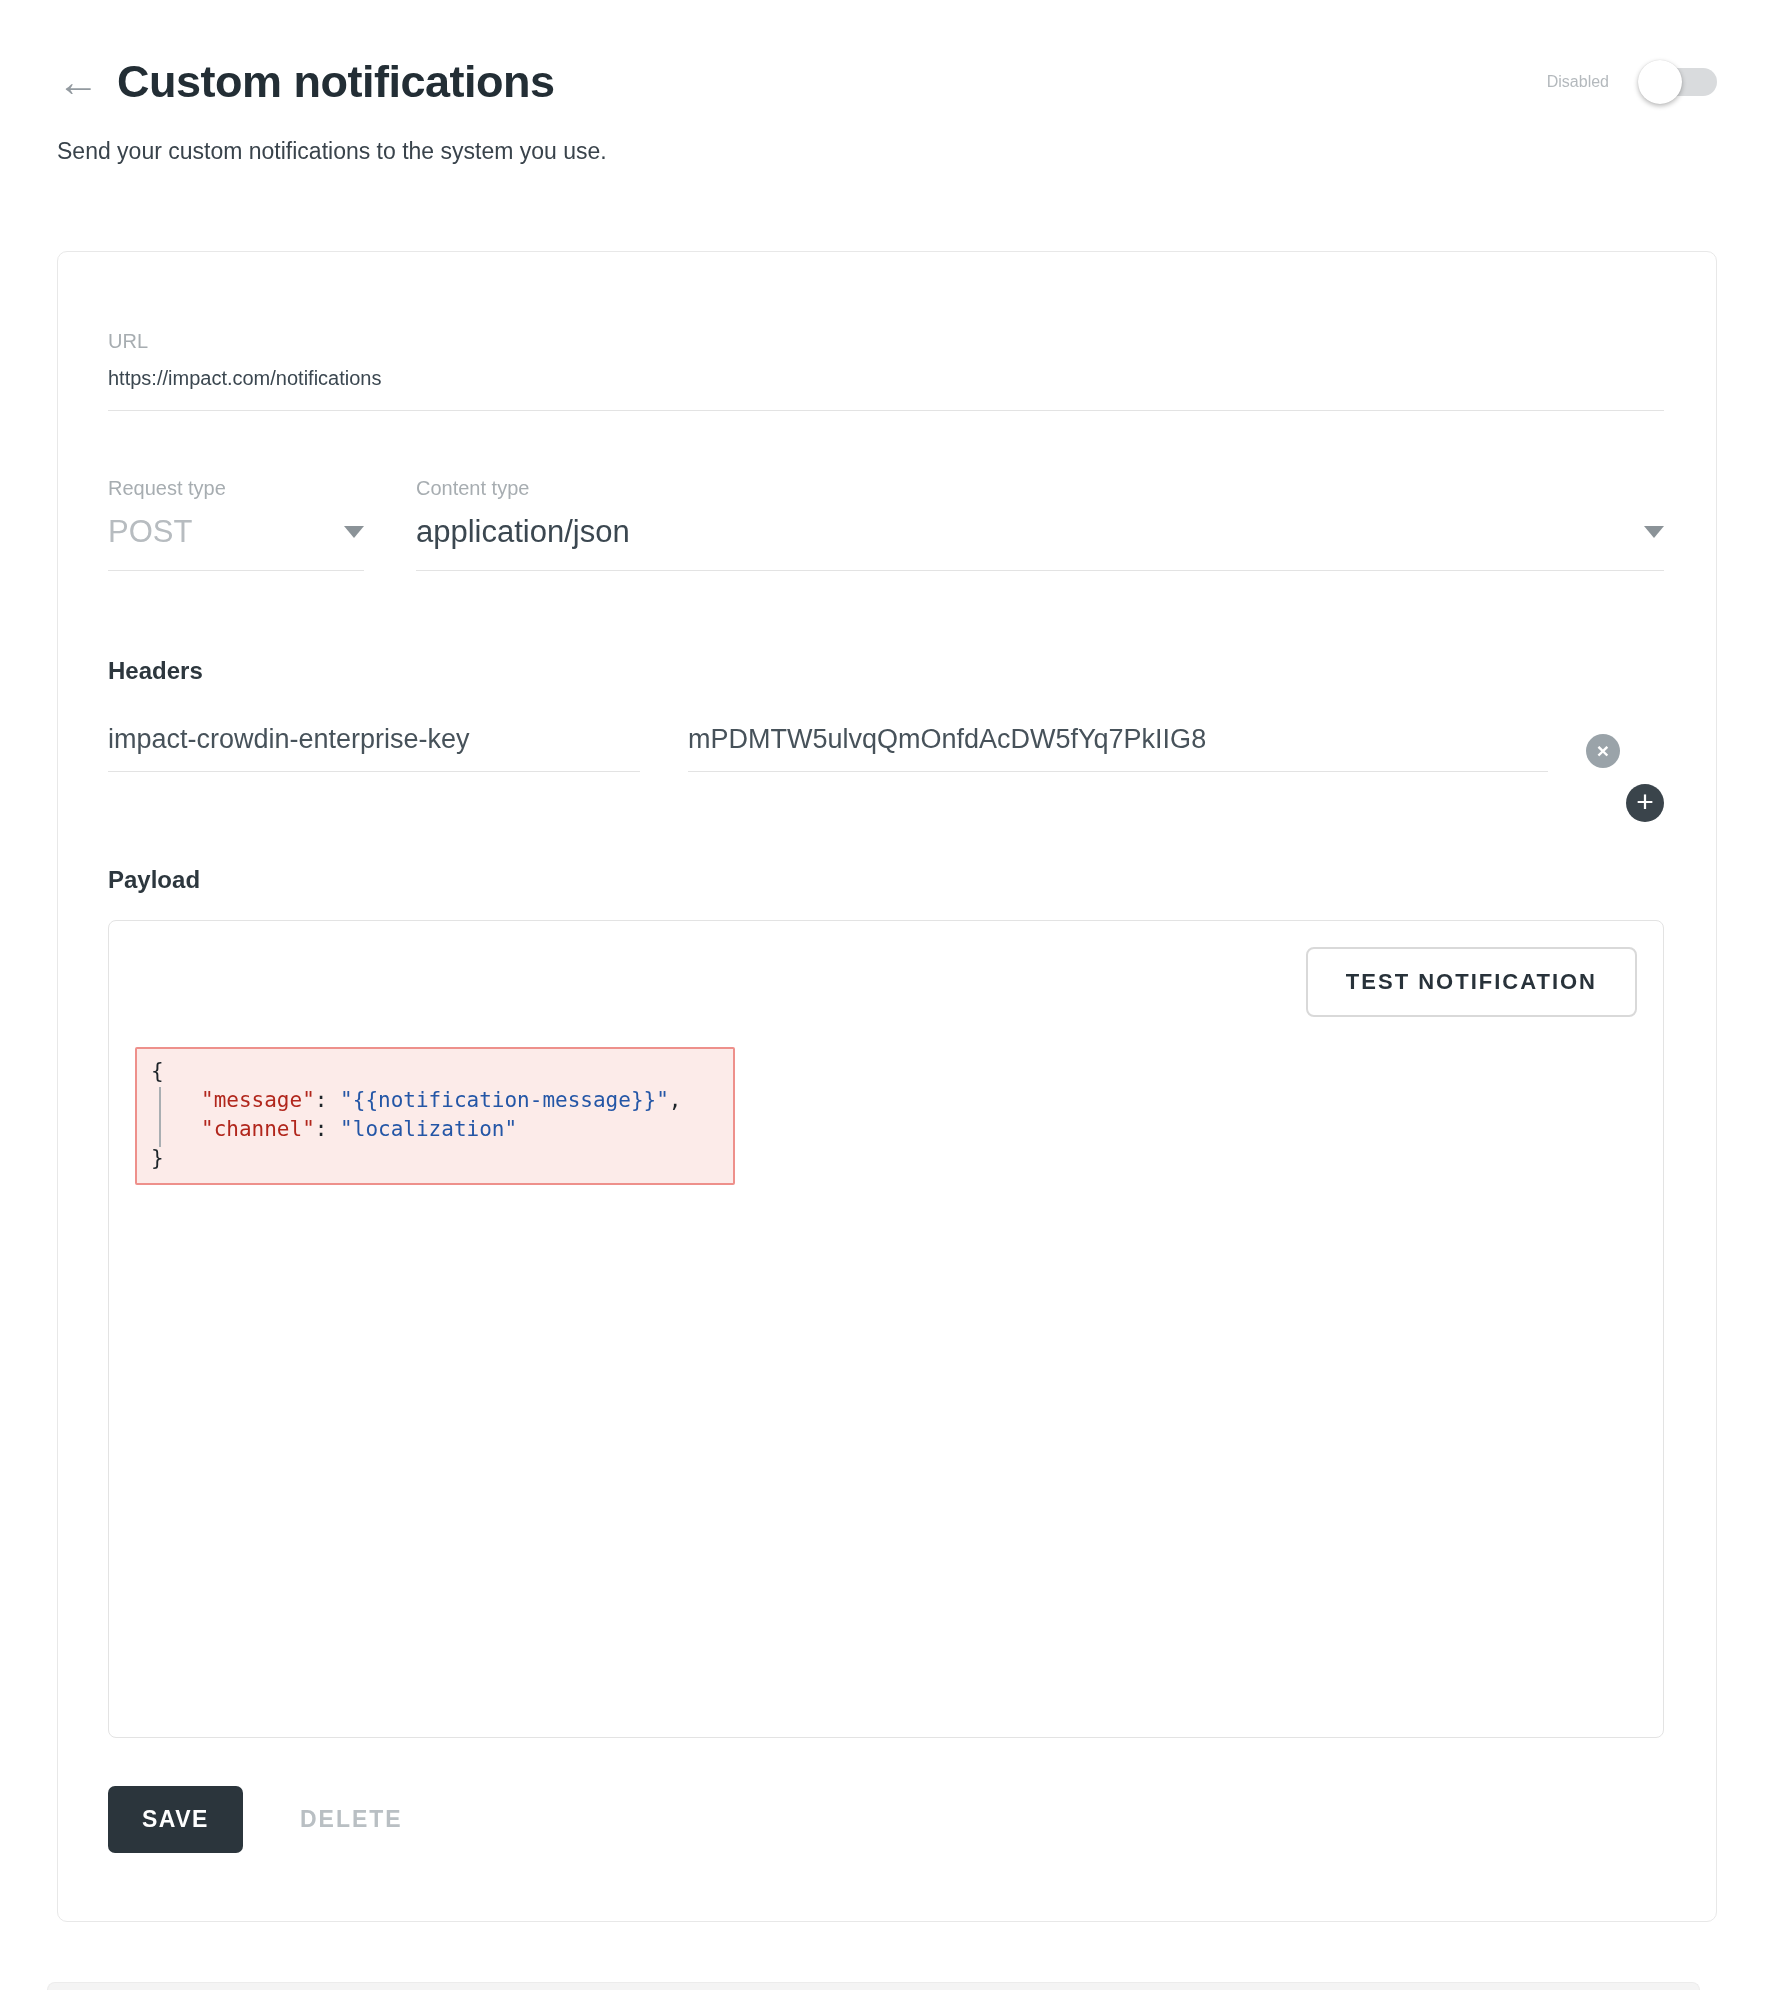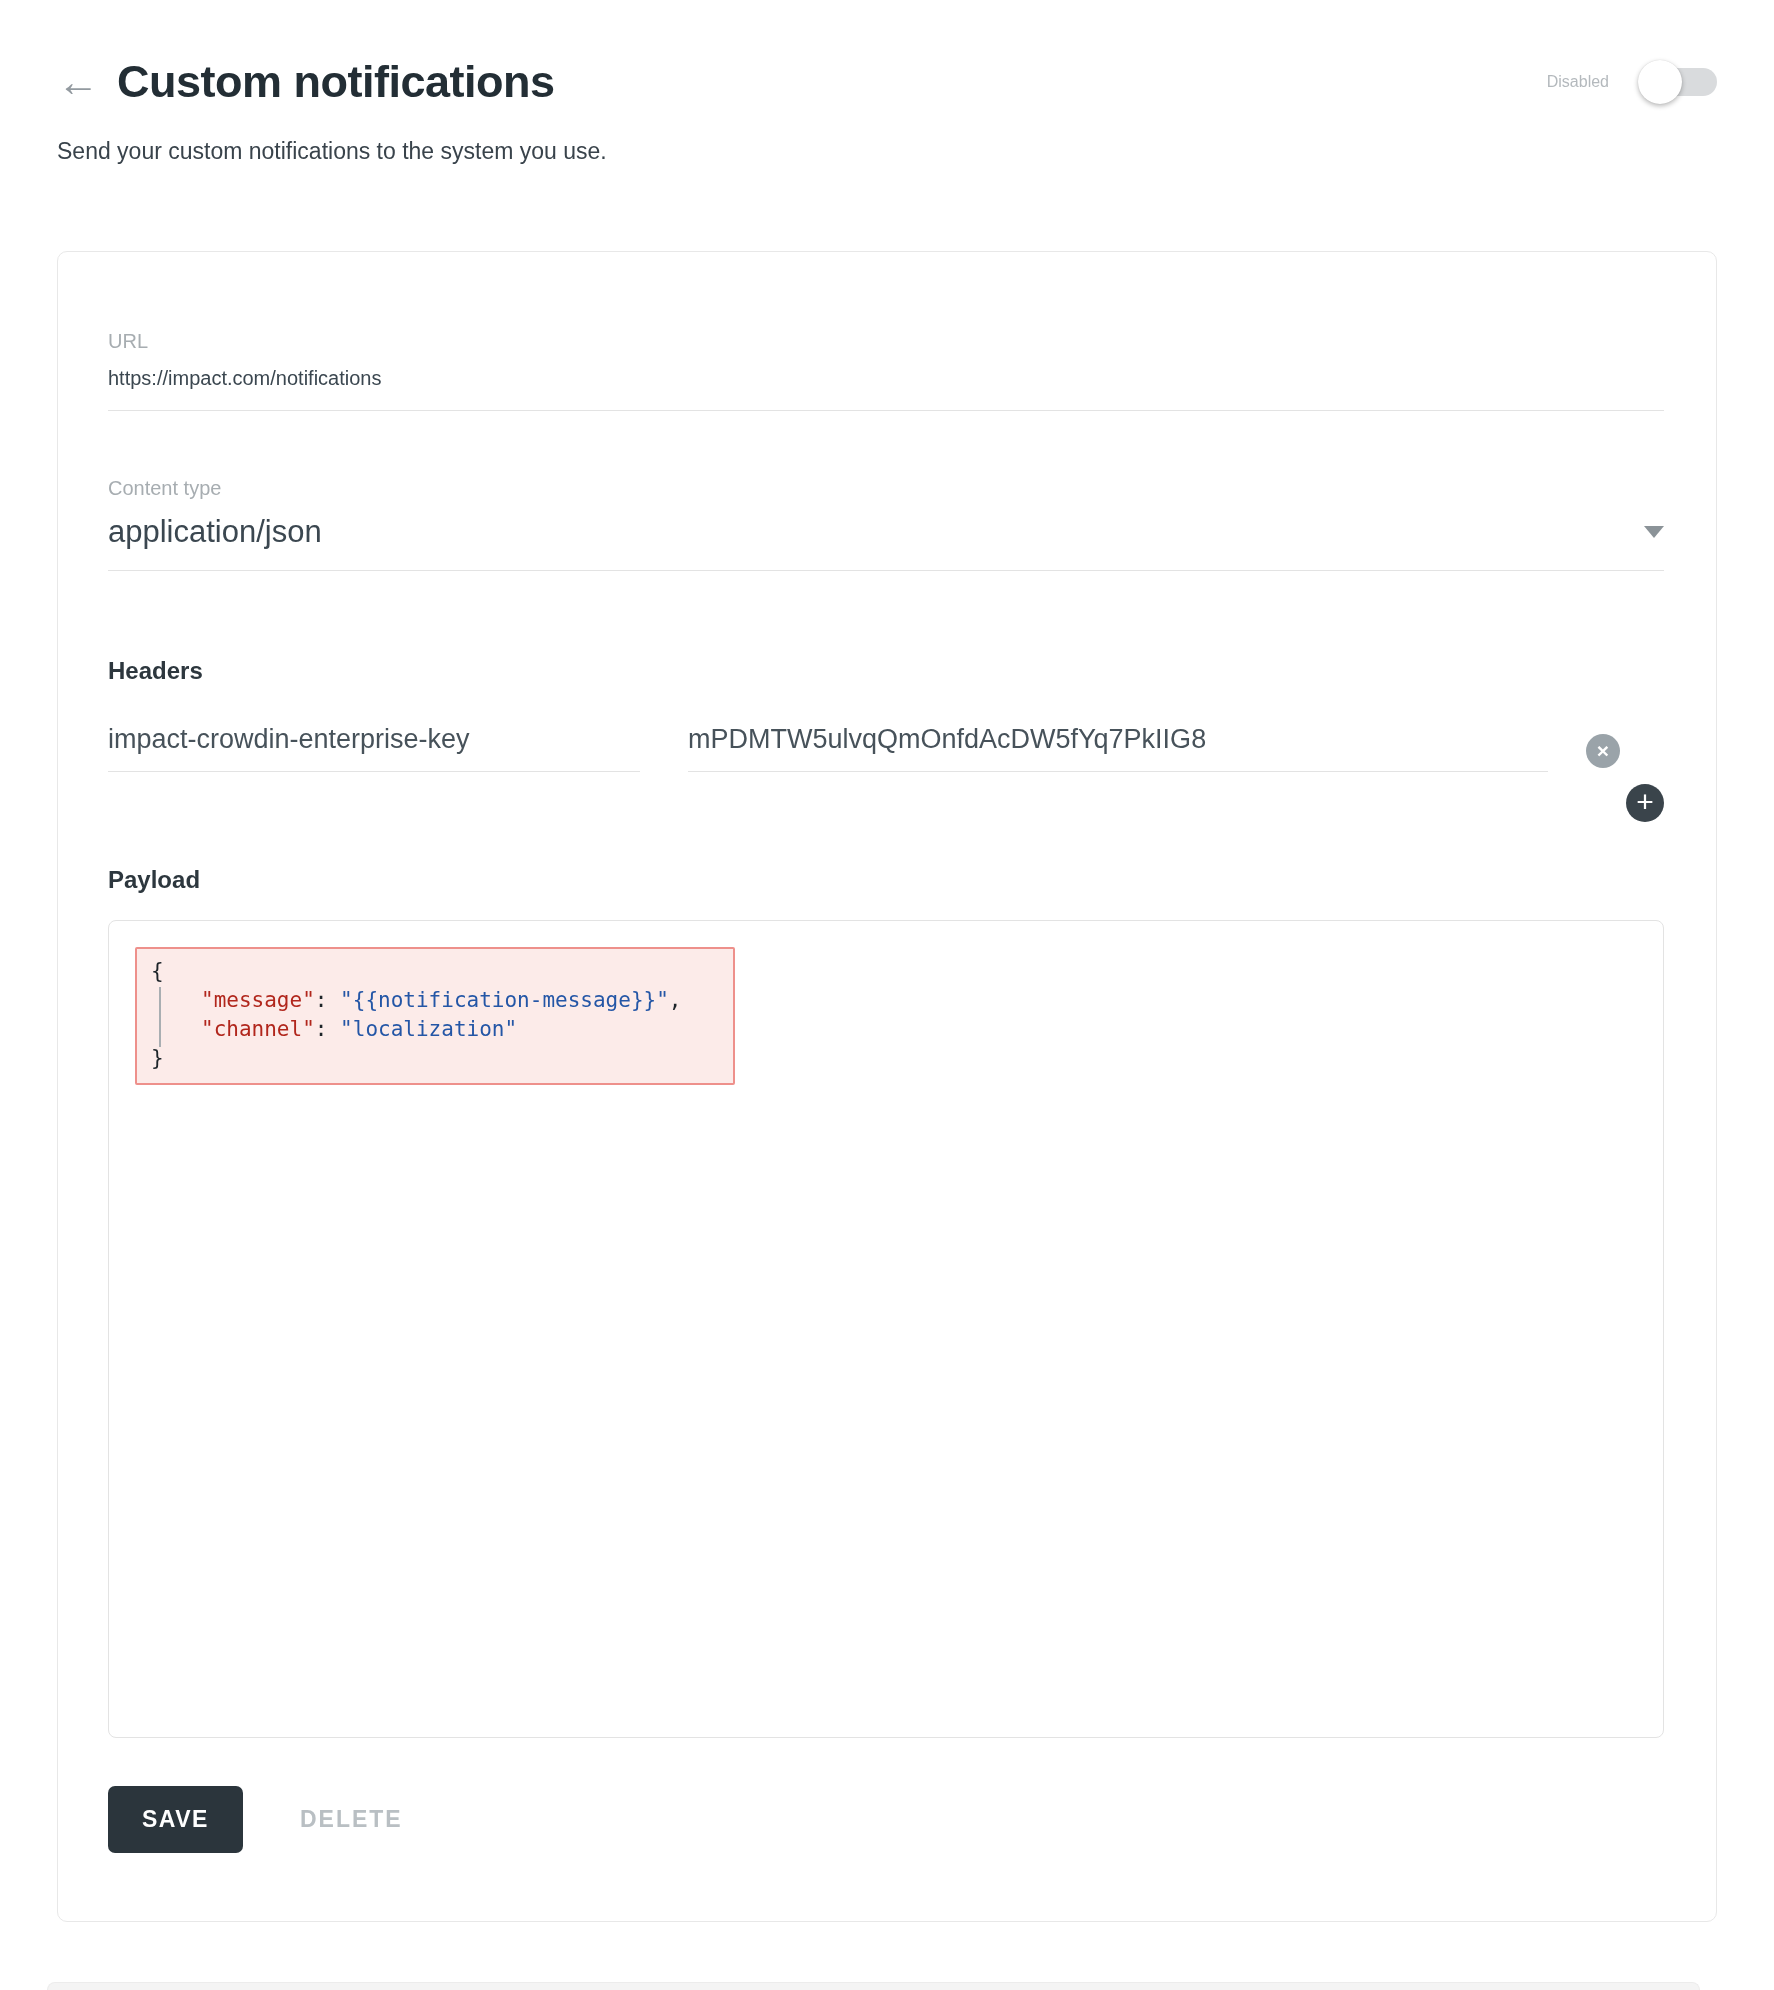--- a/index.html
+++ b/index.html
@@ -124,20 +124,27 @@
 <div class="card">
 
   <div class="url-field">
     <div class="field-label">URL</div>
     <div class="u-line">
       <span class="field-value">https://impact.com/notifications</span>
     </div>
   </div>
 
   <div class="types-row">
+    <div class="req-field">
+      <div class="field-label">Request type</div>
+      <div class="u-line select-line">
+        <span class="select-value muted-value">POST</span>
+        <span class="caret"></span>
+      </div>
+    </div>
     <div class="ct-field">
       <div class="field-label">Content type</div>
       <div class="u-line select-line">
         <span class="select-value dark-value">application/json</span>
         <span class="caret"></span>
       </div>
     </div>
   </div>
 
   <h3 class="section-heading headers-heading">Headers</h3>
@@ -156,20 +163,23 @@
 
   <div class="add-row">
     <button class="circle-btn add-btn">
       <span>+</span>
     </button>
   </div>
 
   <h3 class="section-heading payload-heading">Payload</h3>
 
   <div class="payload-box">
+    <div class="payload-toolbar">
+      <button class="test-btn">TEST NOTIFICATION</button>
+    </div>
 
     <div class="code-wrap">
       <div class="indent-guide"></div>
       <div class="code-line">{</div>
       <div class="code-line indent"><span class="tok-key">"message"</span><span>: </span><span class="tok-val">"{{notification-message}}"</span><span>,</span></div>
       <div class="code-line indent"><span class="tok-key">"channel"</span><span>: </span><span class="tok-val">"localization"</span><span></span></div>
       <div class="code-line">}</div>
     </div>
   </div>
 

